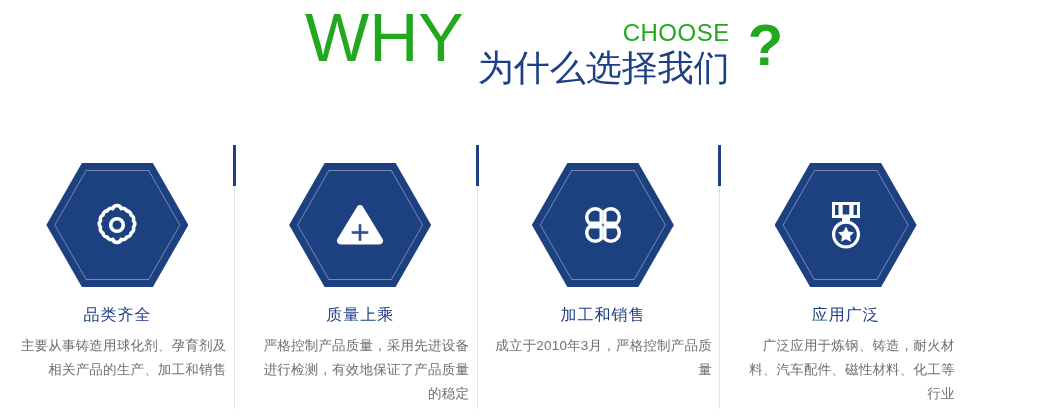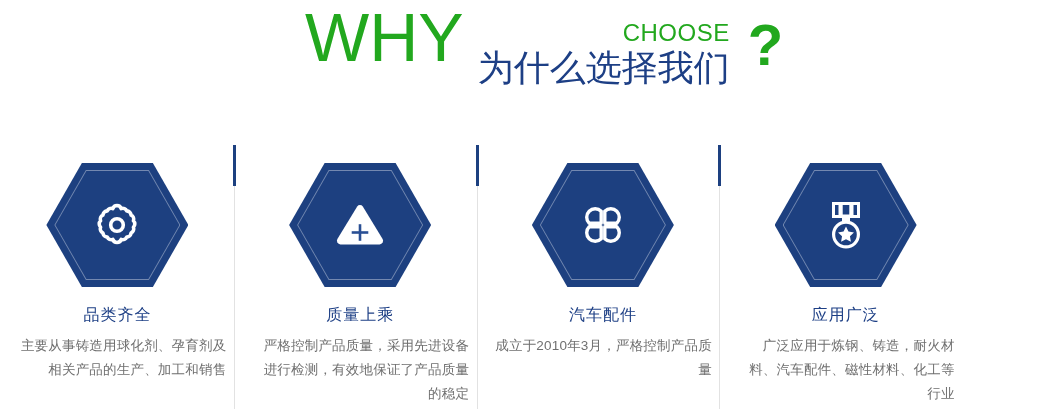--- a/index.html
+++ b/index.html
@@ -283,21 +283,21 @@
           <svg width="50" height="50" viewBox="0 0 50 50">
             <g fill="none" stroke="#ffffff" stroke-width="3.4" stroke-linejoin="round" stroke-linecap="round">
               <path d="M23.2 23.2 L23.2 11.2 a6.0 6.0 0 1 0 -12.0 12.0 Z"></path>
               <path d="M26.8 23.2 L26.8 11.2 a6.0 6.0 0 1 1 12.0 12.0 Z"></path>
               <path d="M23.2 26.8 L23.2 38.8 a6.0 6.0 0 1 1 -12.0 -12.0 Z"></path>
               <path d="M26.8 26.8 L26.8 38.8 a6.0 6.0 0 1 0 12.0 -12.0 Z"></path>
             </g>
           </svg>
         </div>
       </div>
-      <div class="item-title">汽车配件</div>
+      <div class="item-title">加工和销售</div>
       <div class="item-desc">成立于2010年3月，严格控制产品质量</div>
       <div class="divider">
         <div class="seg-top"></div>
         <div class="seg-rest"></div>
       </div>
     </div>
 
     <div class="col">
       <div class="hex-wrap">
         <div class="hex"></div>

